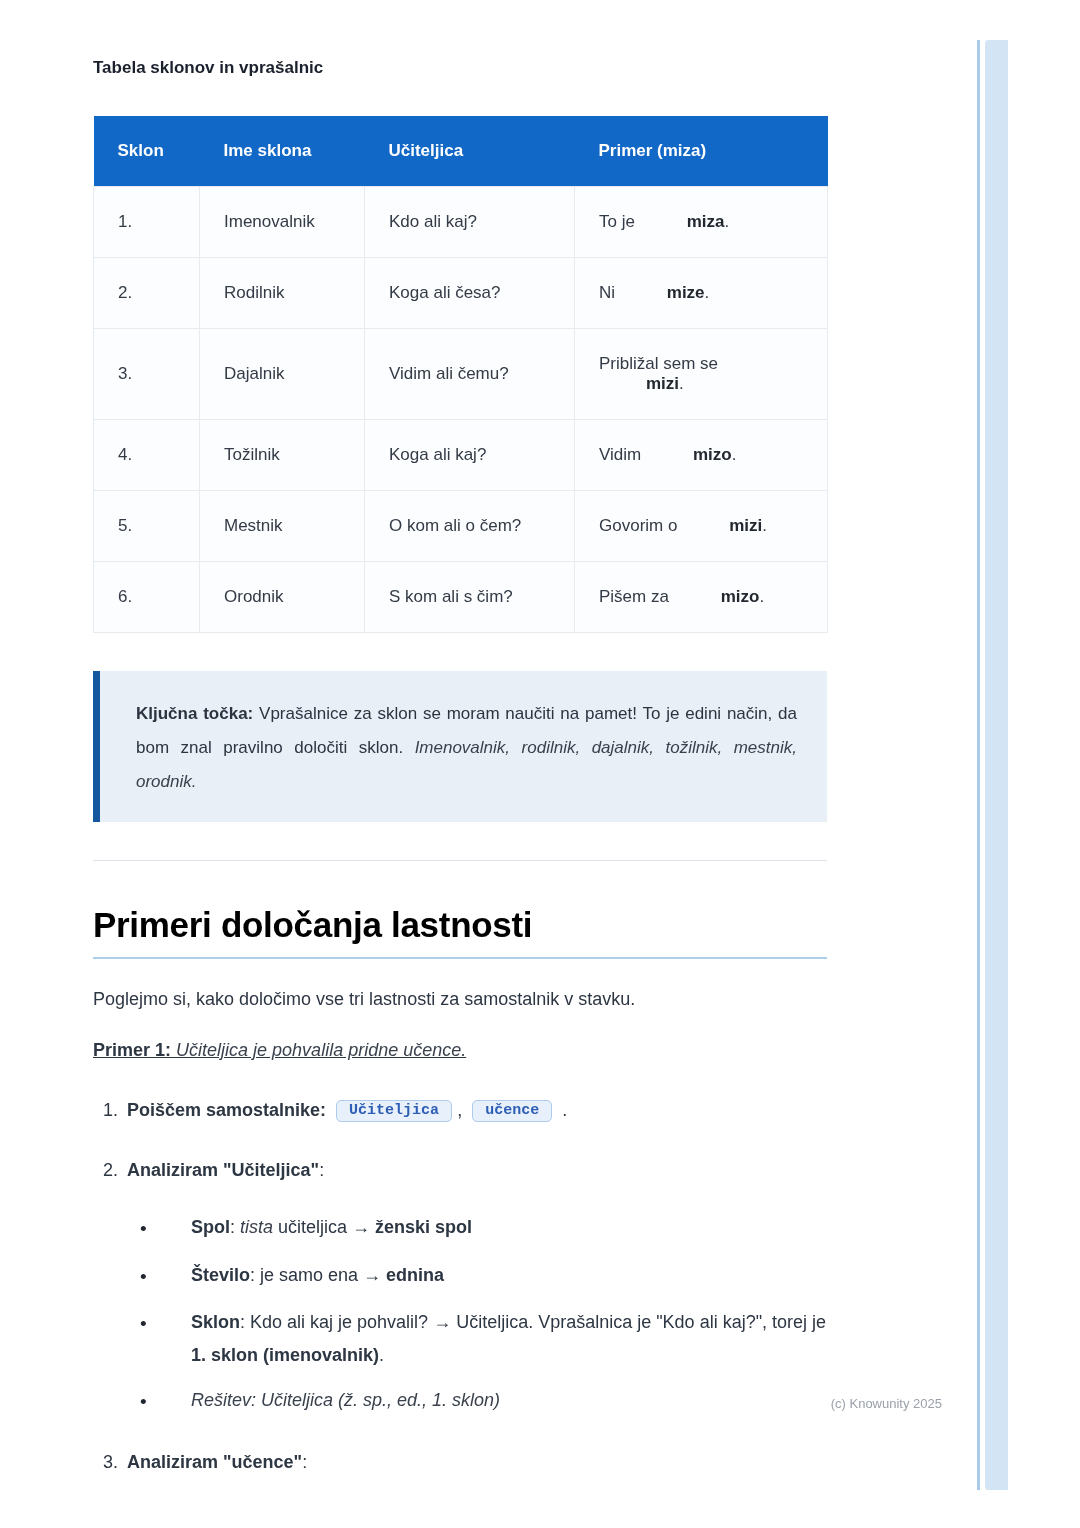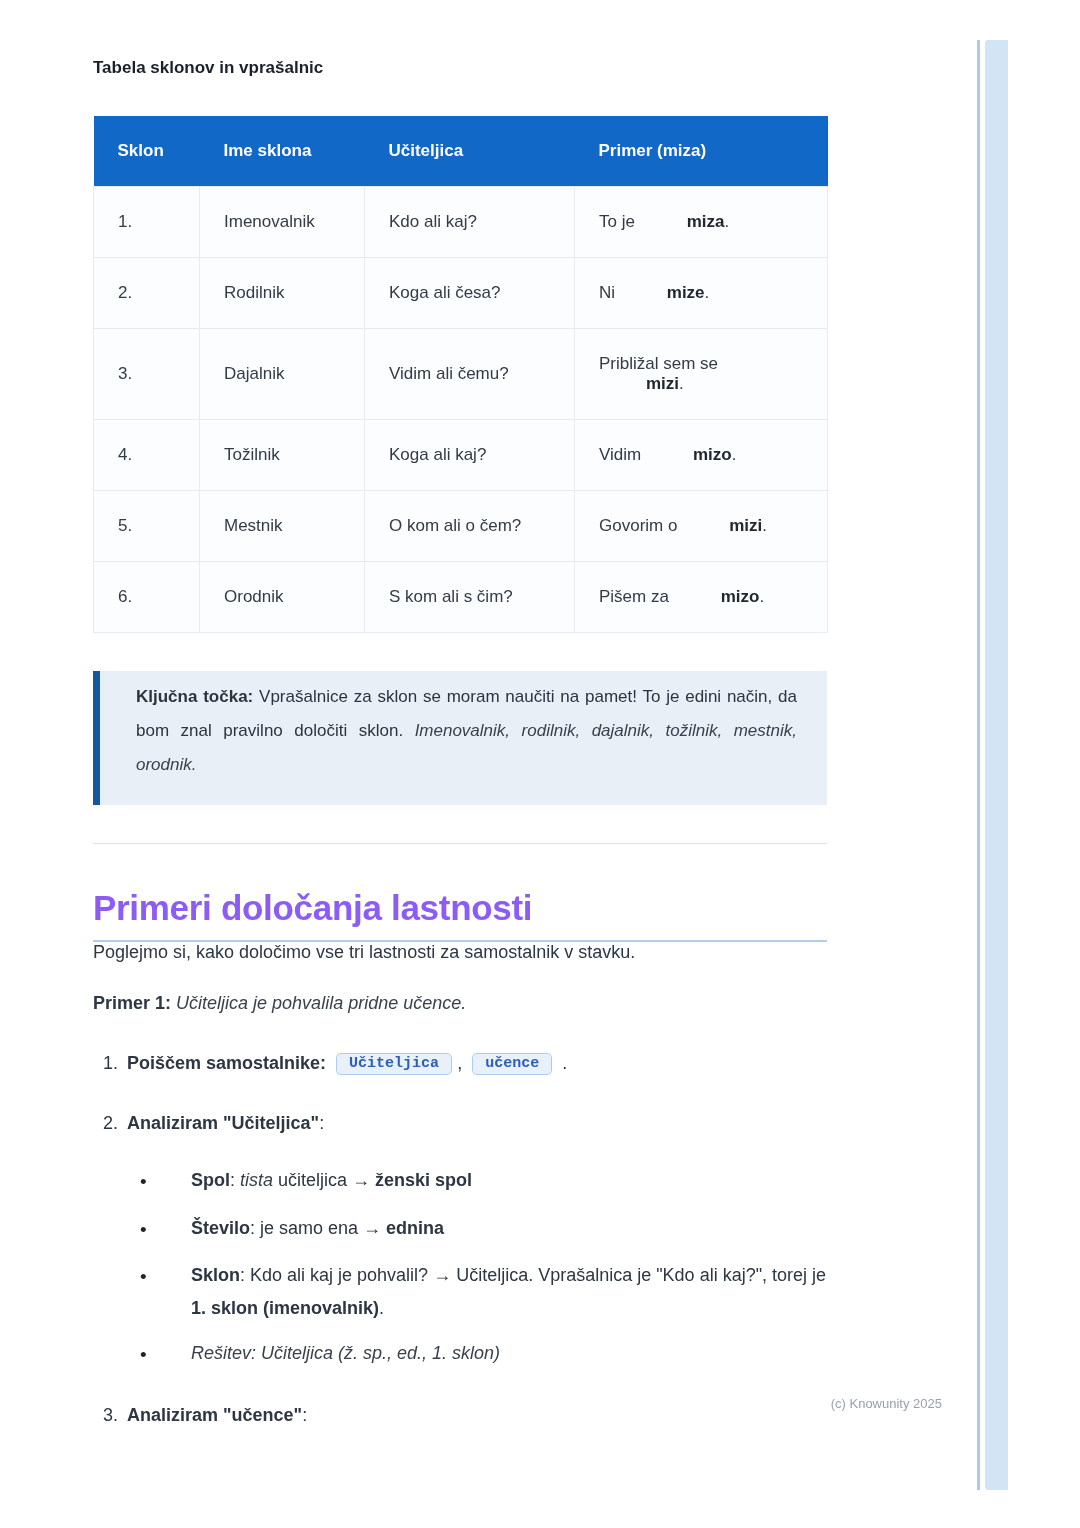--- a/index.html
+++ b/index.html
@@ -16,31 +16,31 @@
 
   table.cases { border-collapse:collapse; table-layout:fixed; width:734px; margin-top:38px; }
   table.cases col.c1 { width:106px; }
   table.cases col.c2 { width:165px; }
   table.cases col.c3 { width:210px; }
   table.cases col.c4 { width:253px; }
   table.cases th { background:#1168c6; color:#ffffff; text-align:left; font-size:17px; font-weight:700; padding:25px 24px; }
   table.cases td { background:#fcfdfe; font-size:17px; color:#333b46; padding:25px 24px; border:1px solid #e7ebef; vertical-align:middle; }
   table.cases td strong { color:#22282f;padding-left:47px; }
 
-  .callout { margin-top:38px; background:#e9eff6; border-left:7px solid #15579e; padding:9px 30px 23px 36px;
+  .callout { margin-top:38px; background:#e9eff6; border-left:7px solid #15579e; padding:26px 30px 23px 36px;
              font-size:17px; line-height:2.0; color:#2b3440; text-align:justify; }
   .callout em { color:#39414c; }
 
   .divider { margin-top:38px; border-top:1px solid #dce1e7; height:0; }
 
-  h1.main-heading { margin-top:44px; color:#8b5cf6; font-size:35px; font-weight:800; letter-spacing:-0.3px;
+  h1.main-heading { margin-top:44px; color:#000000; font-size:35px; font-weight:800; letter-spacing:-0.3px;
                     padding-bottom:12px; border-bottom:2px solid #aecfec; }
 
-  p.intro { font-size:18px; color:#2d3643; }
-  p.example-line { margin-top:30px; font-size:18px; }
+  p.intro { margin-top:30px; font-size:18px; color:#2d3643; }
+  p.example-line { margin-top:30px; font-size:18px;text-decoration:underline; }
   p.example-line em { color:#39414c; }
 
   .step { margin-top:32px; display:flex; align-items:flex-start; font-size:18px; line-height:1.9; }
   .step .num { min-width:24px; margin-left:10px; }
   .step.tight { margin-top:26px; }
   .step-body { flex:1; }
 
   .chip { display:inline-block; font-family:"Liberation Mono","DejaVu Sans Mono",monospace; font-size:15px; font-weight:700;
           color:#2e5fb5; background:#e7f0fb; border:1px solid #aeccec; border-radius:5px; padding:0 12px; margin:0 5px;
           line-height:1.3; vertical-align:2px; }

